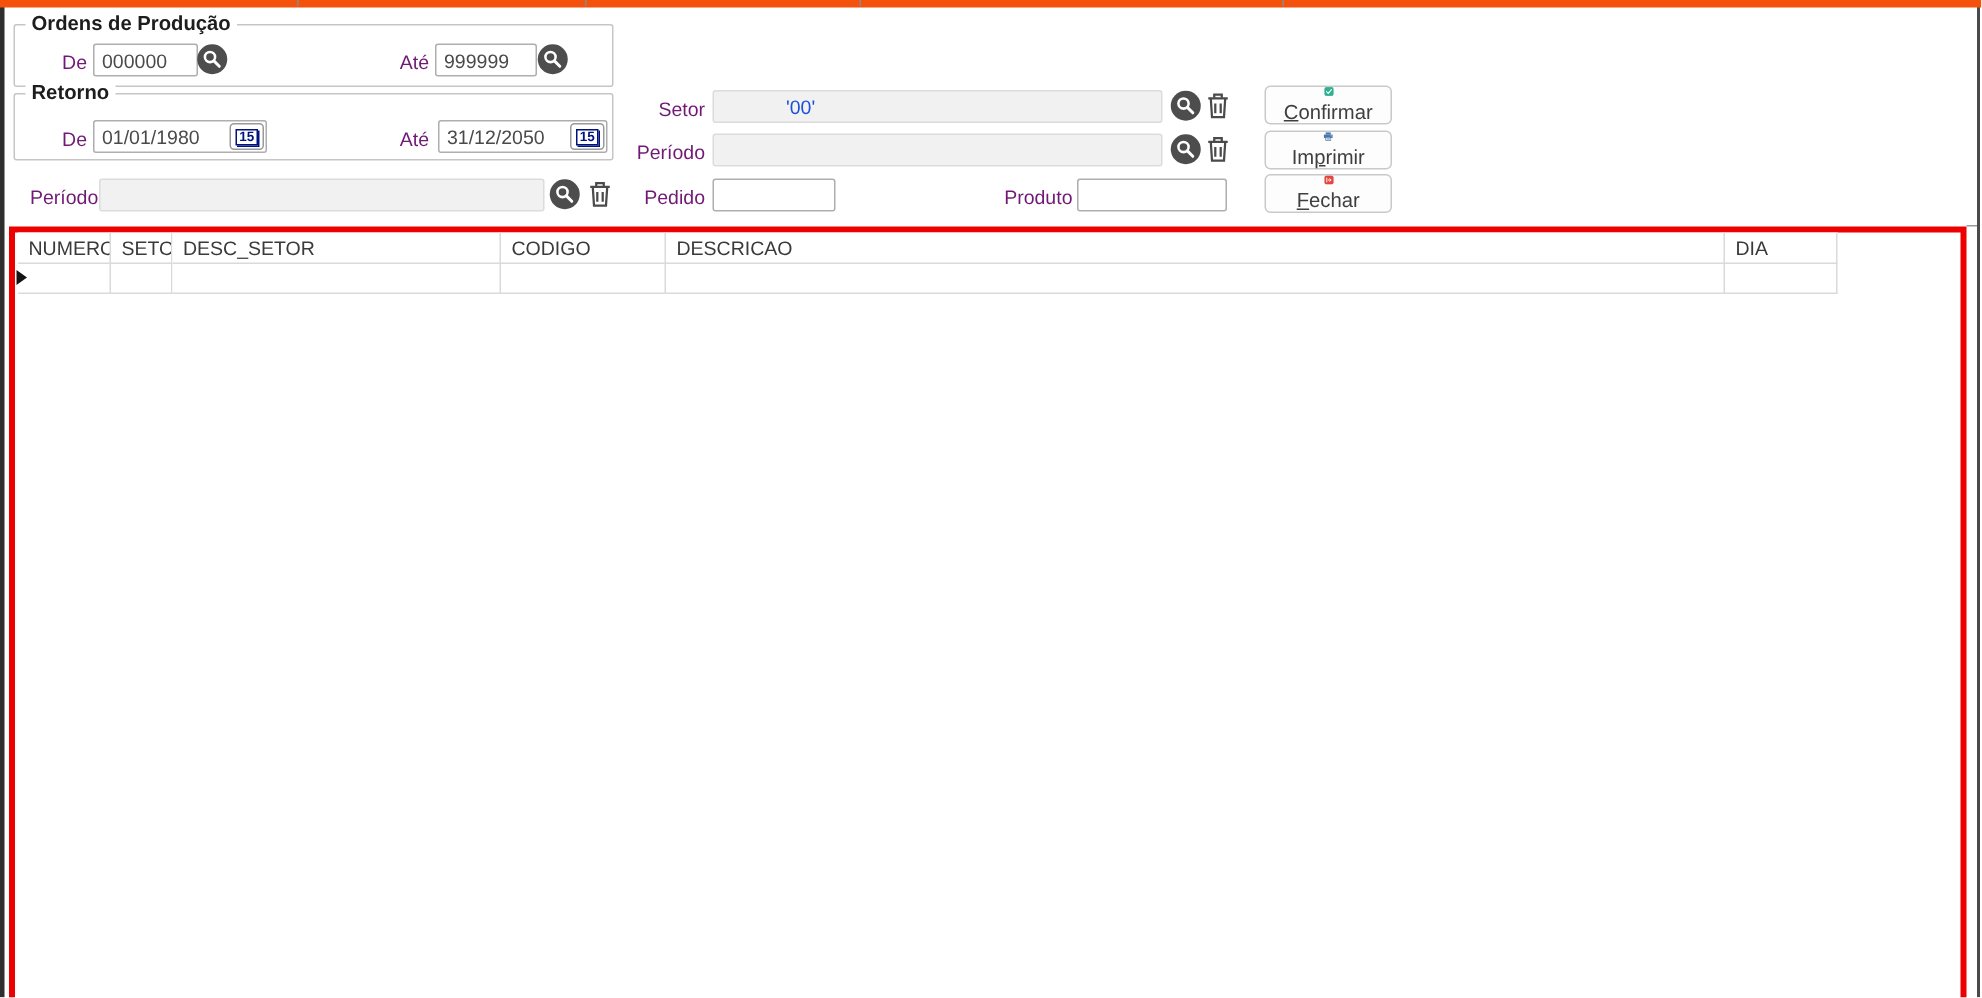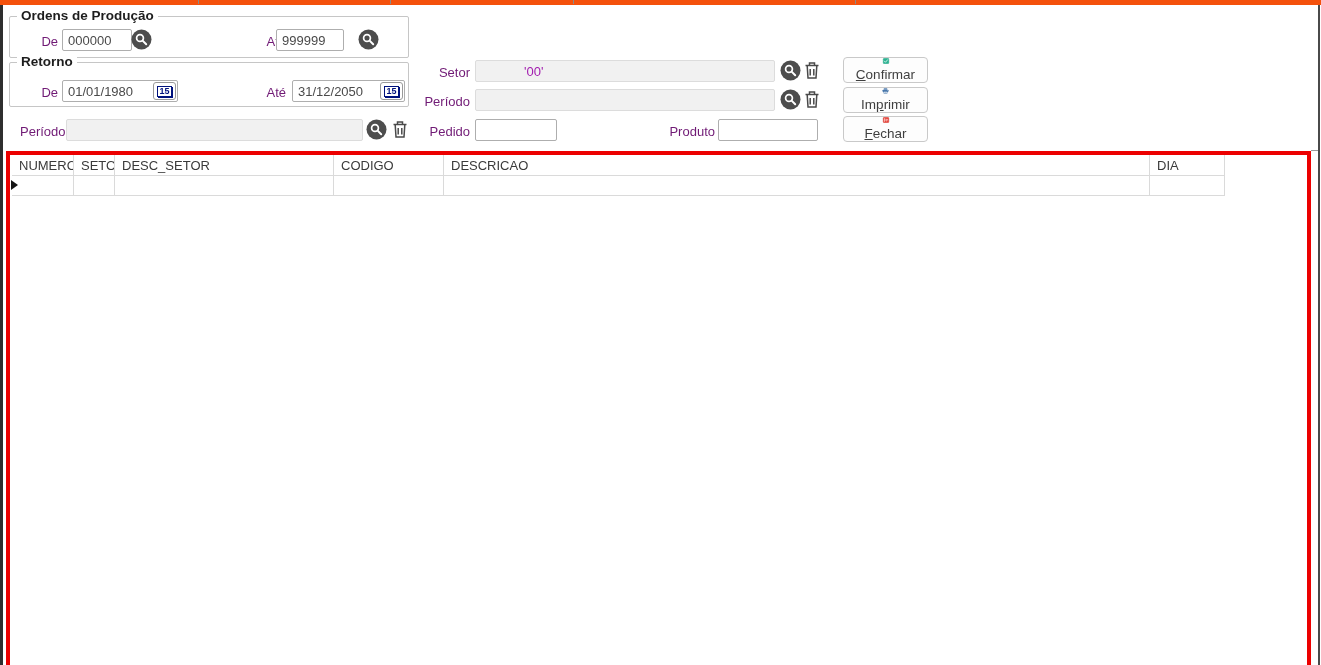--- a/index.html
+++ b/index.html
@@ -15,21 +15,21 @@
 
   
   .groupbox{position:absolute;border:1px solid #c6c6c6;border-radius:2px;background:#fff;box-sizing:border-box;}
   .grouptitle{position:absolute;top:-9px;left:7px;background:#fff;padding:0 4px;
               font-weight:bold;font-size:13.5px;color:#1d1d1d;white-space:nowrap;}
 
   
   .flabel{position:absolute;font-size:13px;color:#701a75;text-align:right;white-space:nowrap;}
   .tbox{position:absolute;height:22px;border:1px solid #aeaeae;border-radius:2px;font-size:13px;
         color:#4a4a4a;padding:0 5px;box-sizing:border-box;background:#fff;font-family:inherit;outline:none;}
-  .tbox.ro{background:#f1f1f1;border-color:#dcdcdc;color:#a21caf;padding-left:48px;}
+  .tbox.ro{background:#f1f1f1;border-color:#dcdcdc;color:#1d4ed8;padding-left:48px;}
 
   
   .iconbtn{position:absolute;width:21px;height:21px;padding:0;border:none;background:transparent;cursor:pointer;line-height:0;}
   .trashbtn{position:absolute;width:16px;height:19px;padding:0;border:none;background:transparent;cursor:pointer;line-height:0;}
   .calbtn{position:absolute;width:23px;height:18px;background:#fff;border:1px solid #9a9a9a;border-radius:3px;
           display:flex;align-items:center;justify-content:center;padding:0;cursor:pointer;}
   .cal15{font-size:9px;font-weight:bold;color:#00127d;border:1px solid #00127d;line-height:9px;
          padding:0 1px;background:#fff;box-shadow:1px 1px 0 #00127d;}
 
   
@@ -70,21 +70,21 @@
   <div class="flabel" style="left:28px;top:34px;width:30px;">De</div>
   <input class="tbox" style="left: 62px; top: 29px; width: 70px;" value="000000">
   <button class="iconbtn" style="left:131px;top:29px;">
     <svg width="21" height="21" viewBox="0 0 21 21">
         <circle cx="10.5" cy="10.5" r="10" fill="#4d4d4d"></circle>
         <circle cx="9" cy="9" r="3.4" fill="none" stroke="#fff" stroke-width="1.7"></circle>
         <line x1="11.6" y1="11.6" x2="15.2" y2="15.2" stroke="#fff" stroke-width="2" stroke-linecap="round"></line>
       </svg>
   </button>
   <div class="flabel" style="left:252px;top:34px;width:34px;">Até</div>
-  <input class="tbox" style="left: 276px; top: 29px; width: 68px;" value="999999">
+  <input class="tbox" style="left: 290px; top: 29px; width: 68px;" value="999999">
   <button class="iconbtn" style="left:358px;top:29px;">
     <svg width="21" height="21" viewBox="0 0 21 21">
         <circle cx="10.5" cy="10.5" r="10" fill="#4d4d4d"></circle>
         <circle cx="9" cy="9" r="3.4" fill="none" stroke="#fff" stroke-width="1.7"></circle>
         <line x1="11.6" y1="11.6" x2="15.2" y2="15.2" stroke="#fff" stroke-width="2" stroke-linecap="round"></line>
       </svg>
   </button>
 
   <div class="groupbox" style="left:9px;top:62px;width:400px;height:45px;">
     <span class="grouptitle">Retorno</span>

